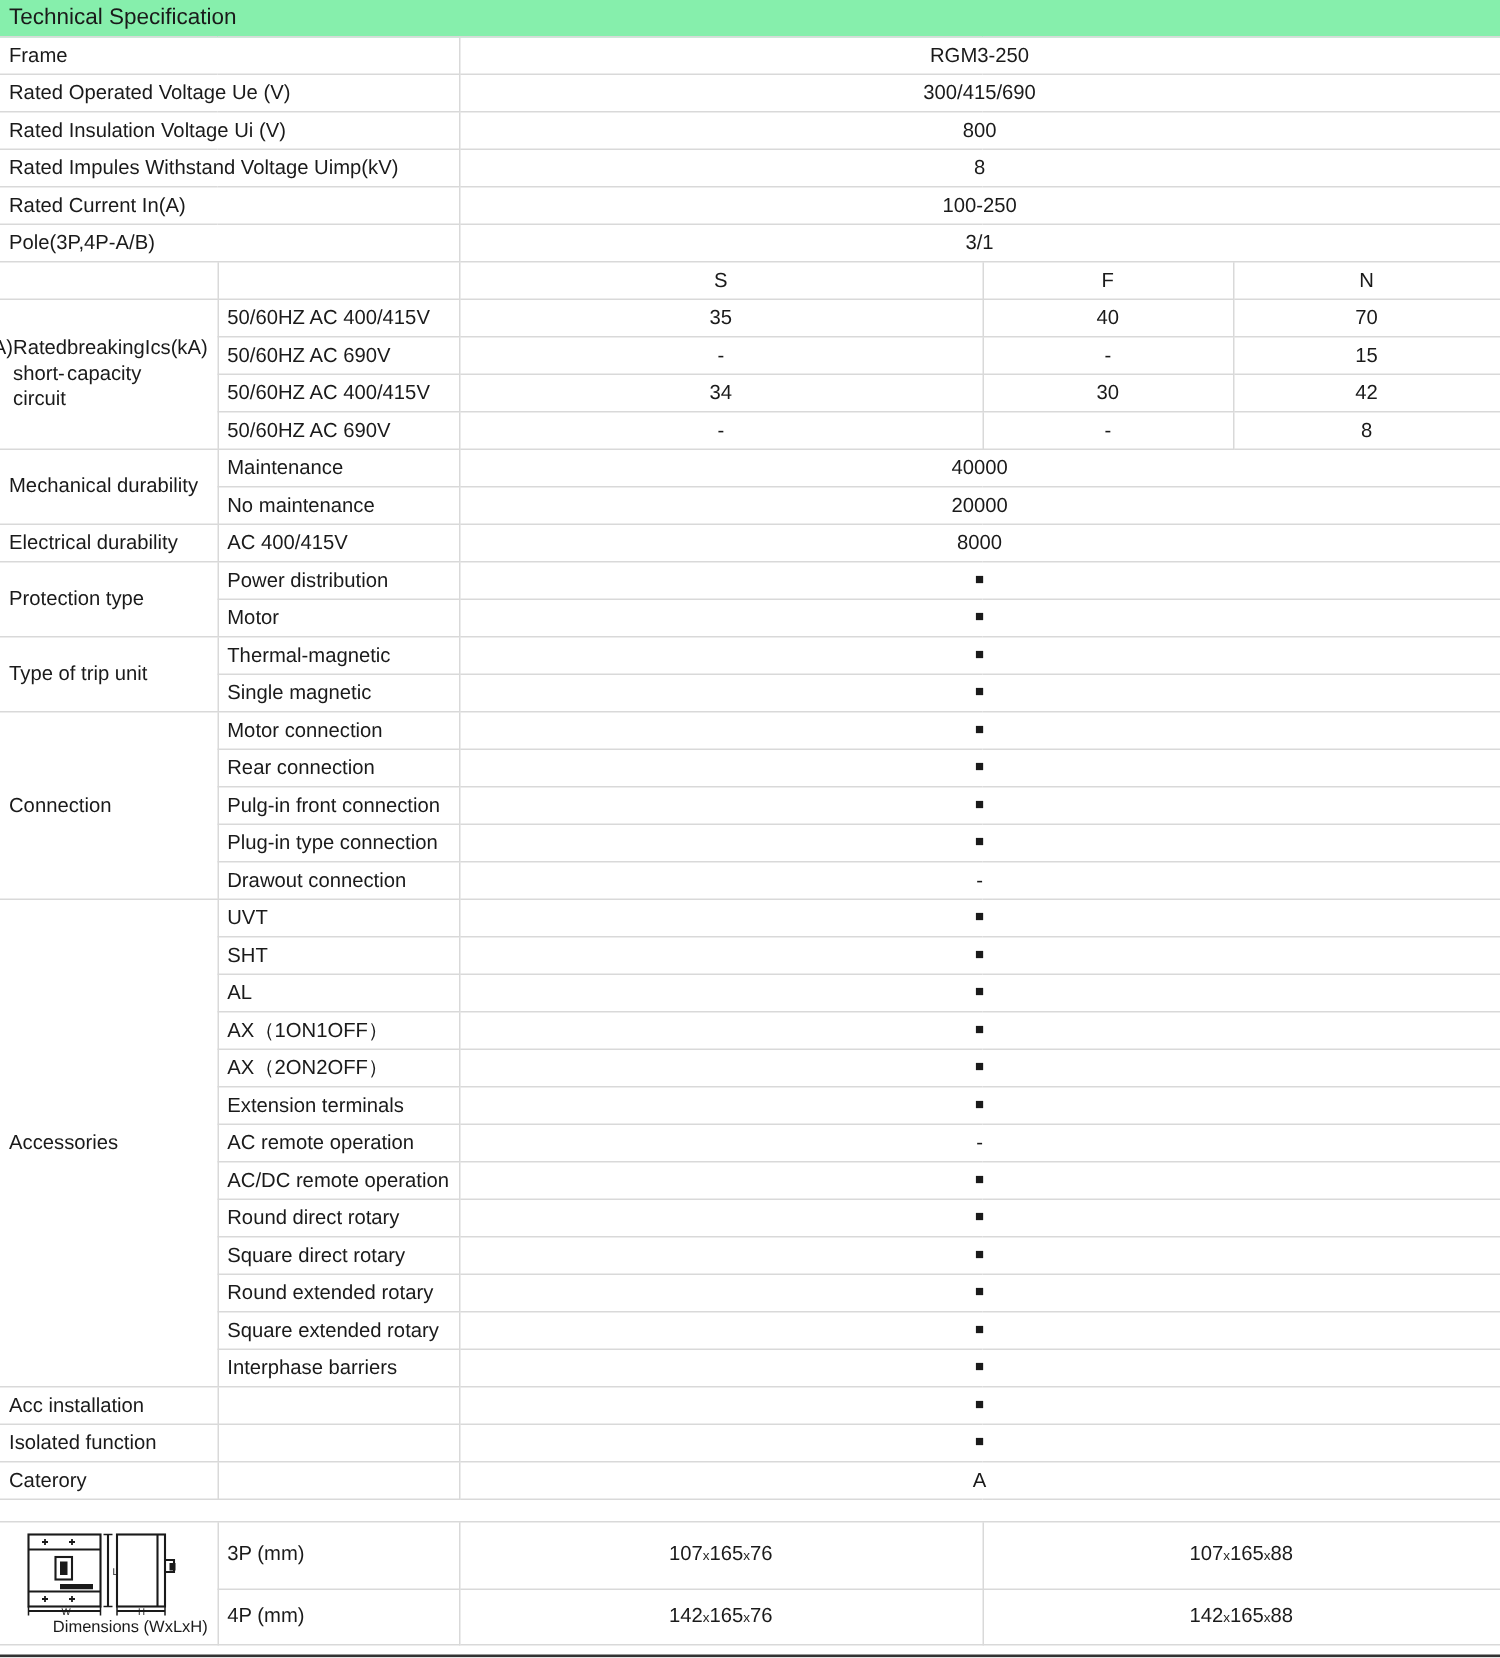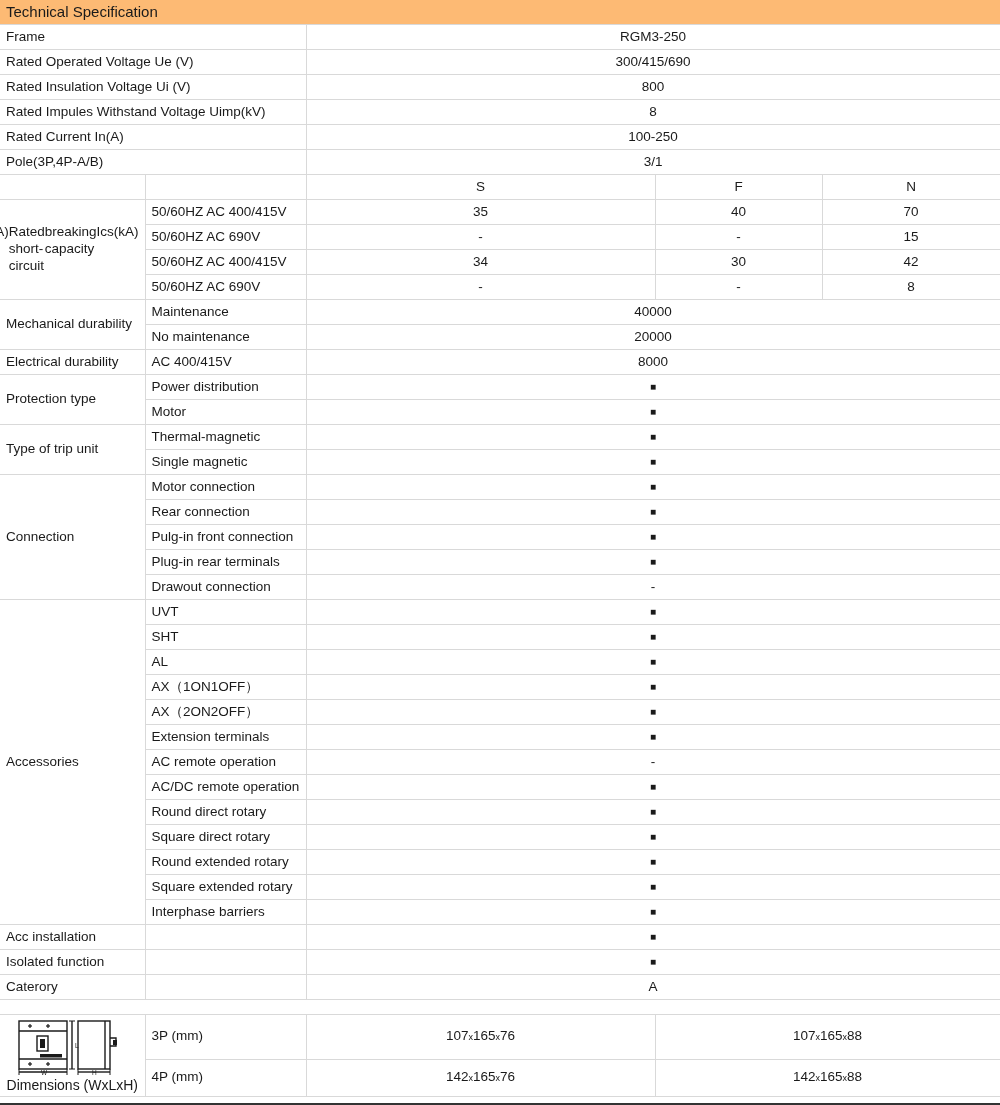--- a/index.html
+++ b/index.html
@@ -21,21 +21,21 @@
     border-bottom:1px solid #d9d9d9;
     border-right:1px solid #d9d9d9;
     padding:0 6px;
     vertical-align:middle;
     line-height:1.25;
   }
   td.nb-r{border-right:none;margin-top:17px;}
 
   
   .title-band{
-    background:#fdba74;
+    background:#86efac;
     border-bottom:1px solid #d9d9d9;
     border-right:none;
     font-size:15px;
     padding-left:8px;
     height:24px;
   }
 
   .c1{width:145px;}
   .c2{width:161px;}
   .c3{width:349px;}
@@ -65,23 +65,24 @@
   }
 
   
   .dimfig{
     width:145px;
     padding:4px 0 2px 0;
     text-align:center;
     vertical-align:middle;
   }
   .dimfig .cap{
-    font-size:14px;
+    font-size:11px;
     margin-top:1px;
     white-space:nowrap;
+    text-align:right;
   }
   svg.breaker{display:block;margin:0 auto;}
 
   .bottom-rule{
     position:absolute;
     left:0;top:1103px;
     width:1000px;height:2px;
     background:#333;
   }
 </style>
@@ -213,21 +214,21 @@
       </tr>
       <tr class="r25">
         <td class="lbl">Rear connection</td>
         <td class="mark nb-r" colspan="3">■</td>
       </tr>
       <tr class="r25">
         <td class="lbl">Pulg-in front connection</td>
         <td class="mark nb-r" colspan="3">■</td>
       </tr>
       <tr class="r25">
-        <td class="lbl">Plug-in rear terminals</td>
+        <td class="lbl">Plug-in type connection</td>
         <td class="mark nb-r" colspan="3">■</td>
       </tr>
       <tr class="r25">
         <td class="lbl">Drawout connection</td>
         <td class="dash nb-r" colspan="3">-</td>
       </tr>
 
       <tr class="r25">
         <td class="vlabel" rowspan="13">Accessories</td>
         <td class="lbl">UVT</td>

